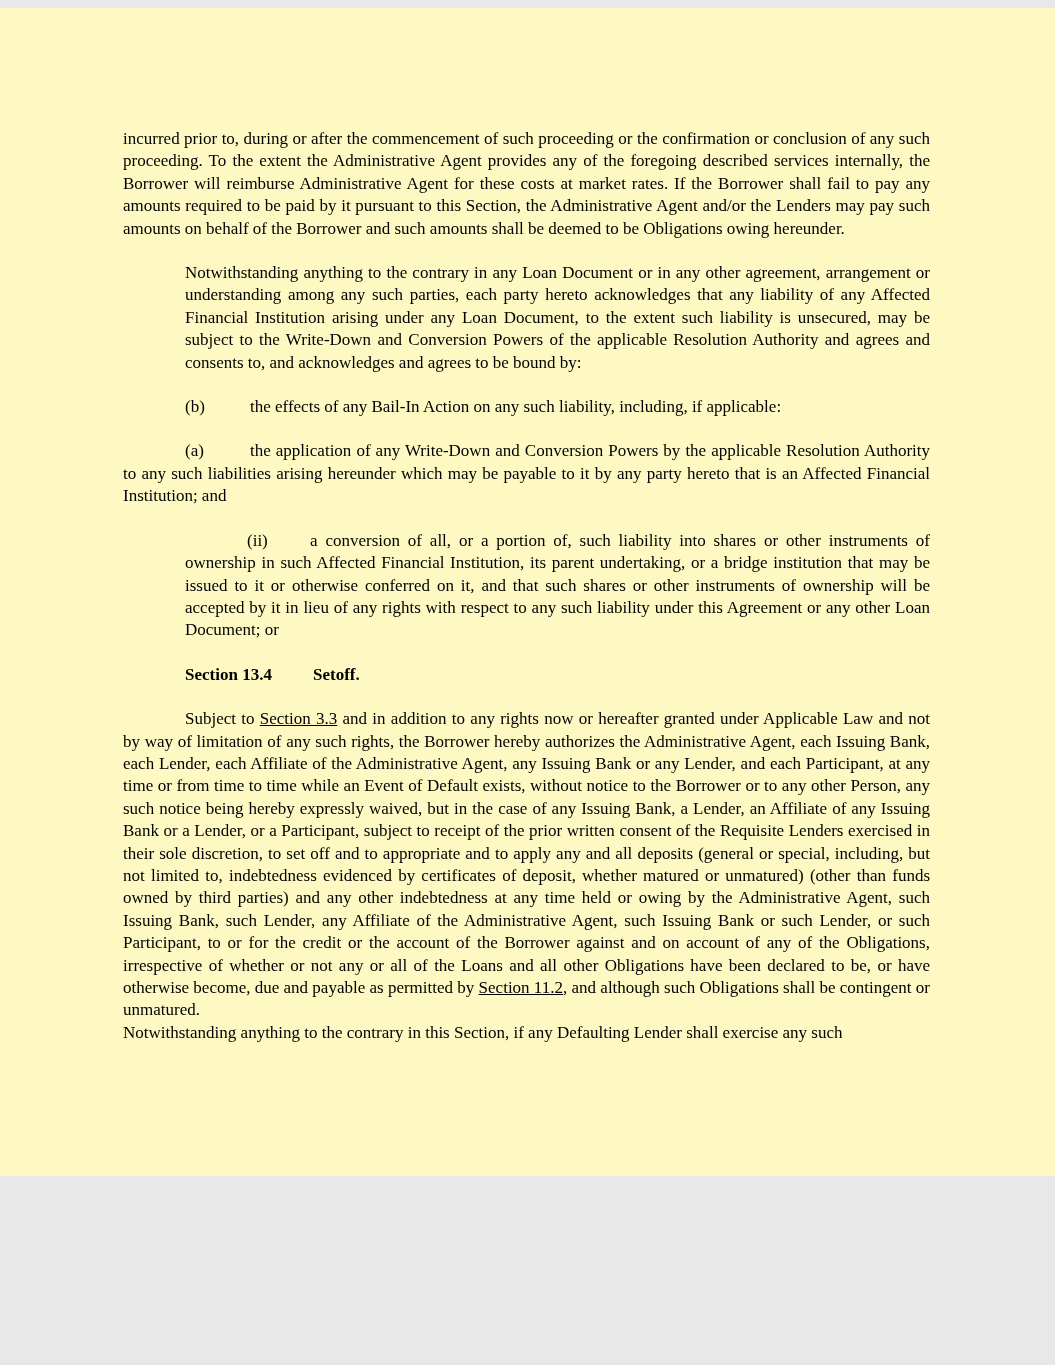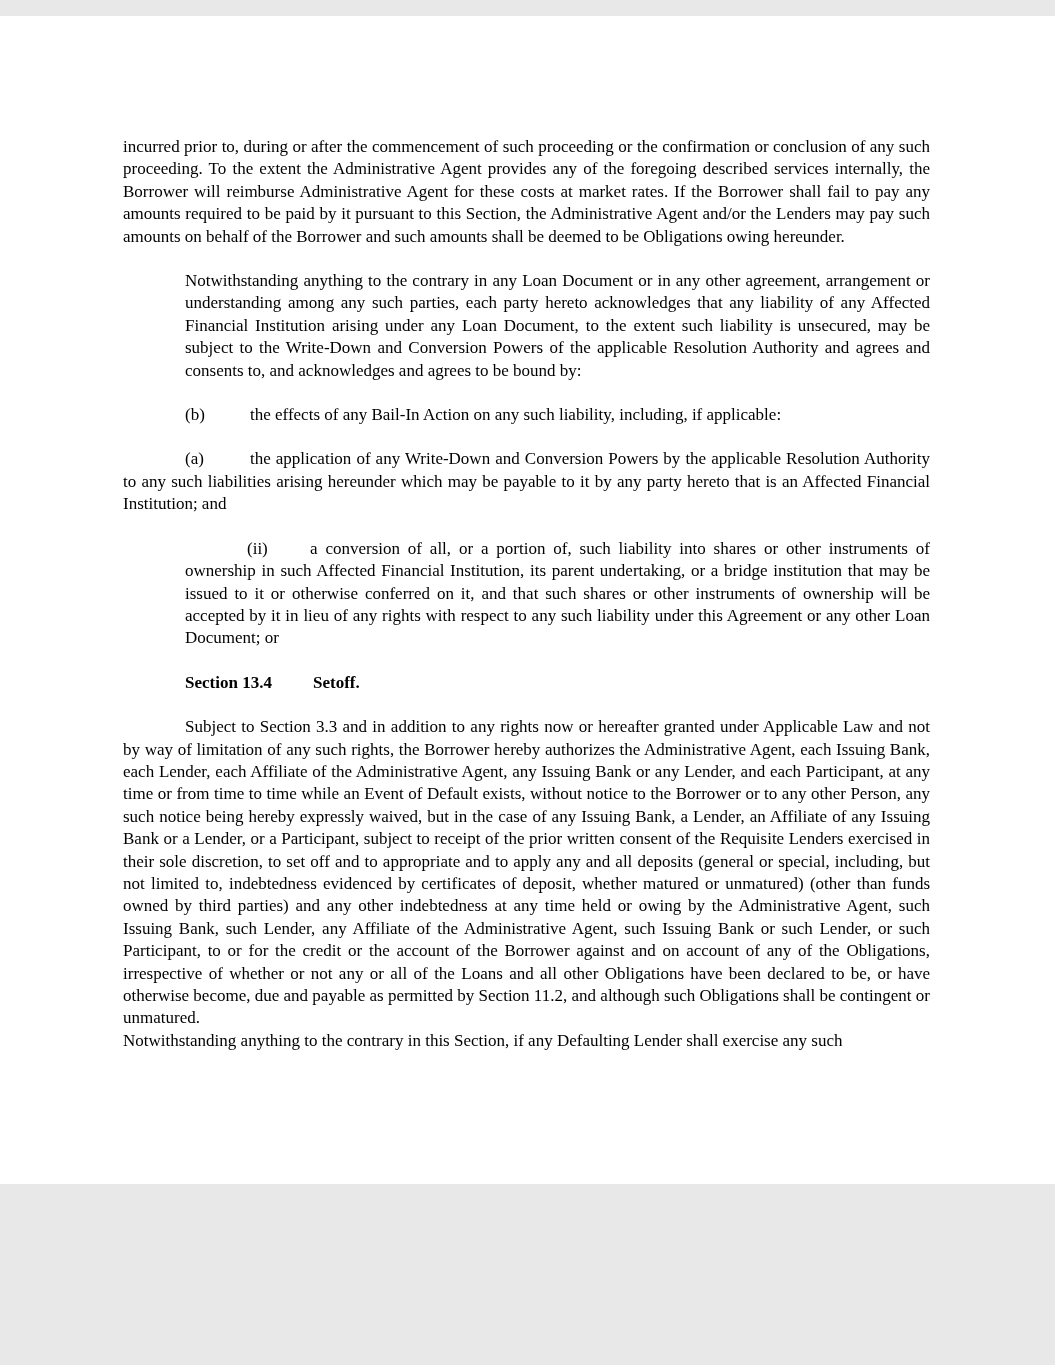--- a/index.html
+++ b/index.html
@@ -1,26 +1,26 @@
 <!DOCTYPE html>
 <html><head>
 <meta charset="utf-8">
 <style>
   html, body { margin: 0; padding: 0; background: #e8e8e8; }
   .sheet {
     position: relative;
     width: 1055px;
     height: 1168px;
-    background: #ffffff;
+    background: #fef9c3;
     font-family: "Liberation Serif", serif;
     font-size: 17px;
     line-height: 22.4px;
     color: #000000;
     overflow: hidden;
-    margin: 16px auto;
+    margin: 8px auto;
   }
   .content {
     position: absolute;
     top: 120px;
     left: 123px;
     right: 125px;
   }
   .para {
     margin: 0 0 22px 0;
     text-align: justify;
@@ -28,21 +28,21 @@
   .indent { text-indent: 62px; }
   .block { margin-left: 62px; }
   .heading {
     margin: 0 0 22px 62px;
     font-weight: bold;
     text-align: left;
   }
   .heading .num { display: inline-block; width: 128px; }
   .label { display: inline-block; width: 65px; text-indent: 0; }
   .sublabel { display: inline-block; width: 63px; text-indent: 0; }
-  .u { }
+  .u { text-decoration: underline; }
   .last-justify { text-align-last: justify; margin-bottom: 0; }
   .cont { margin-top: 0; }
   .footer-pagenum {
     position: absolute;
     top: 1243px;
     left: 0;
     width: 100%;
     text-align: right;
   }
   .docid {

